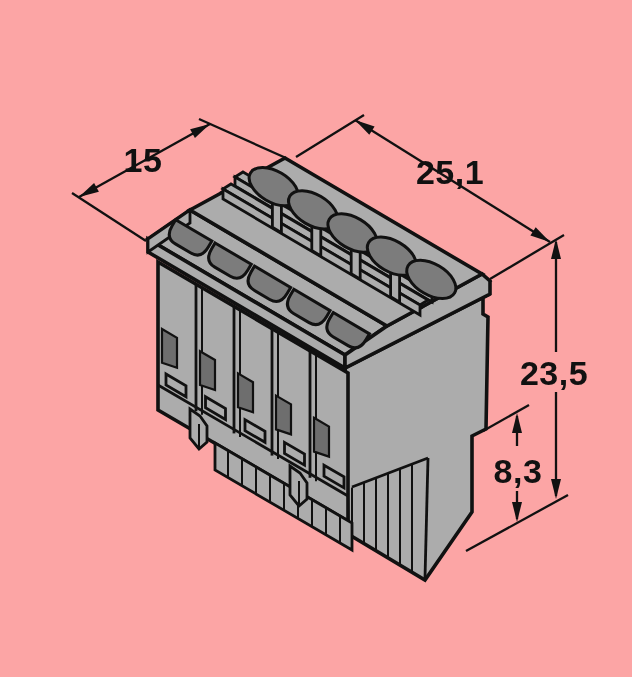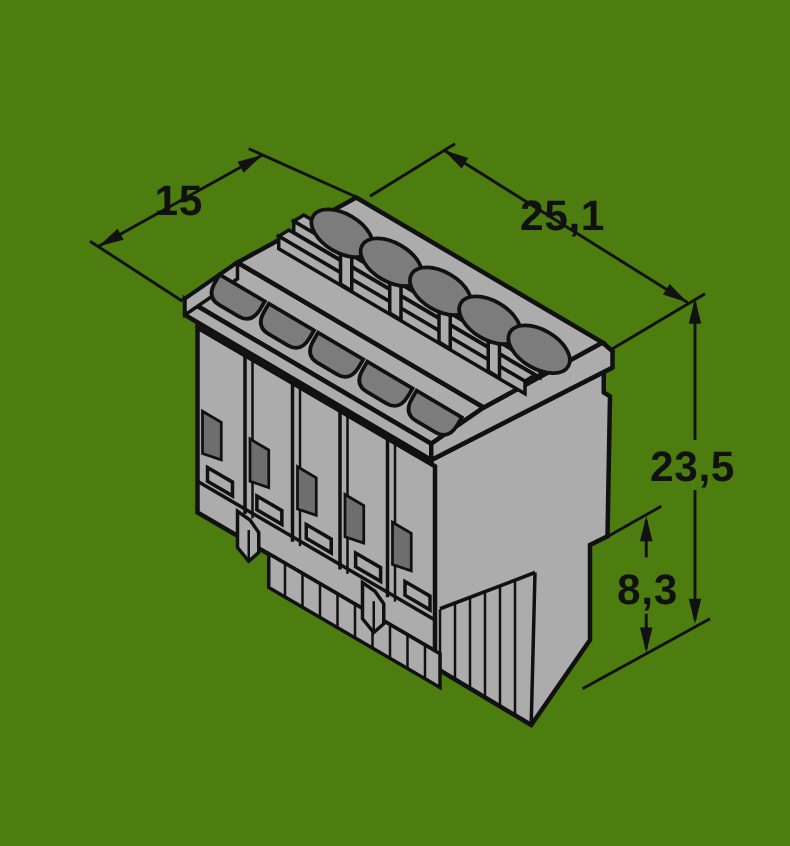--- a/index.html
+++ b/index.html
@@ -1,16 +1,16 @@
 <!DOCTYPE html>
 <html><head>
 <meta charset="utf-8">
 <style>
   html,body{margin:0;padding:0;background:#f2f2f2;}
-  .stage{width:632px;height:677px;background:#4d7c0f;position:relative;margin:0 auto;
+  .stage{width:632px;height:677px;background:#fca5a5;position:relative;margin:0 auto;
          font-family:"Liberation Sans", sans-serif;}
   svg{display:block;}
   .ln{stroke:#111111;fill:none;}
   .w3{stroke-width:2.8;}
   .w2{stroke-width:2.0;}
   .dim{stroke:#111111;stroke-width:2.3;fill:none;}
   .arr{fill:#111111;stroke:none;}
   .dimtxt{fill:#111111;font-size:34px;font-weight:600;letter-spacing:0.5px;
           font-family:"Liberation Sans", sans-serif;}
   .face{stroke:#111111;stroke-width:3.6;stroke-linejoin:miter;}

